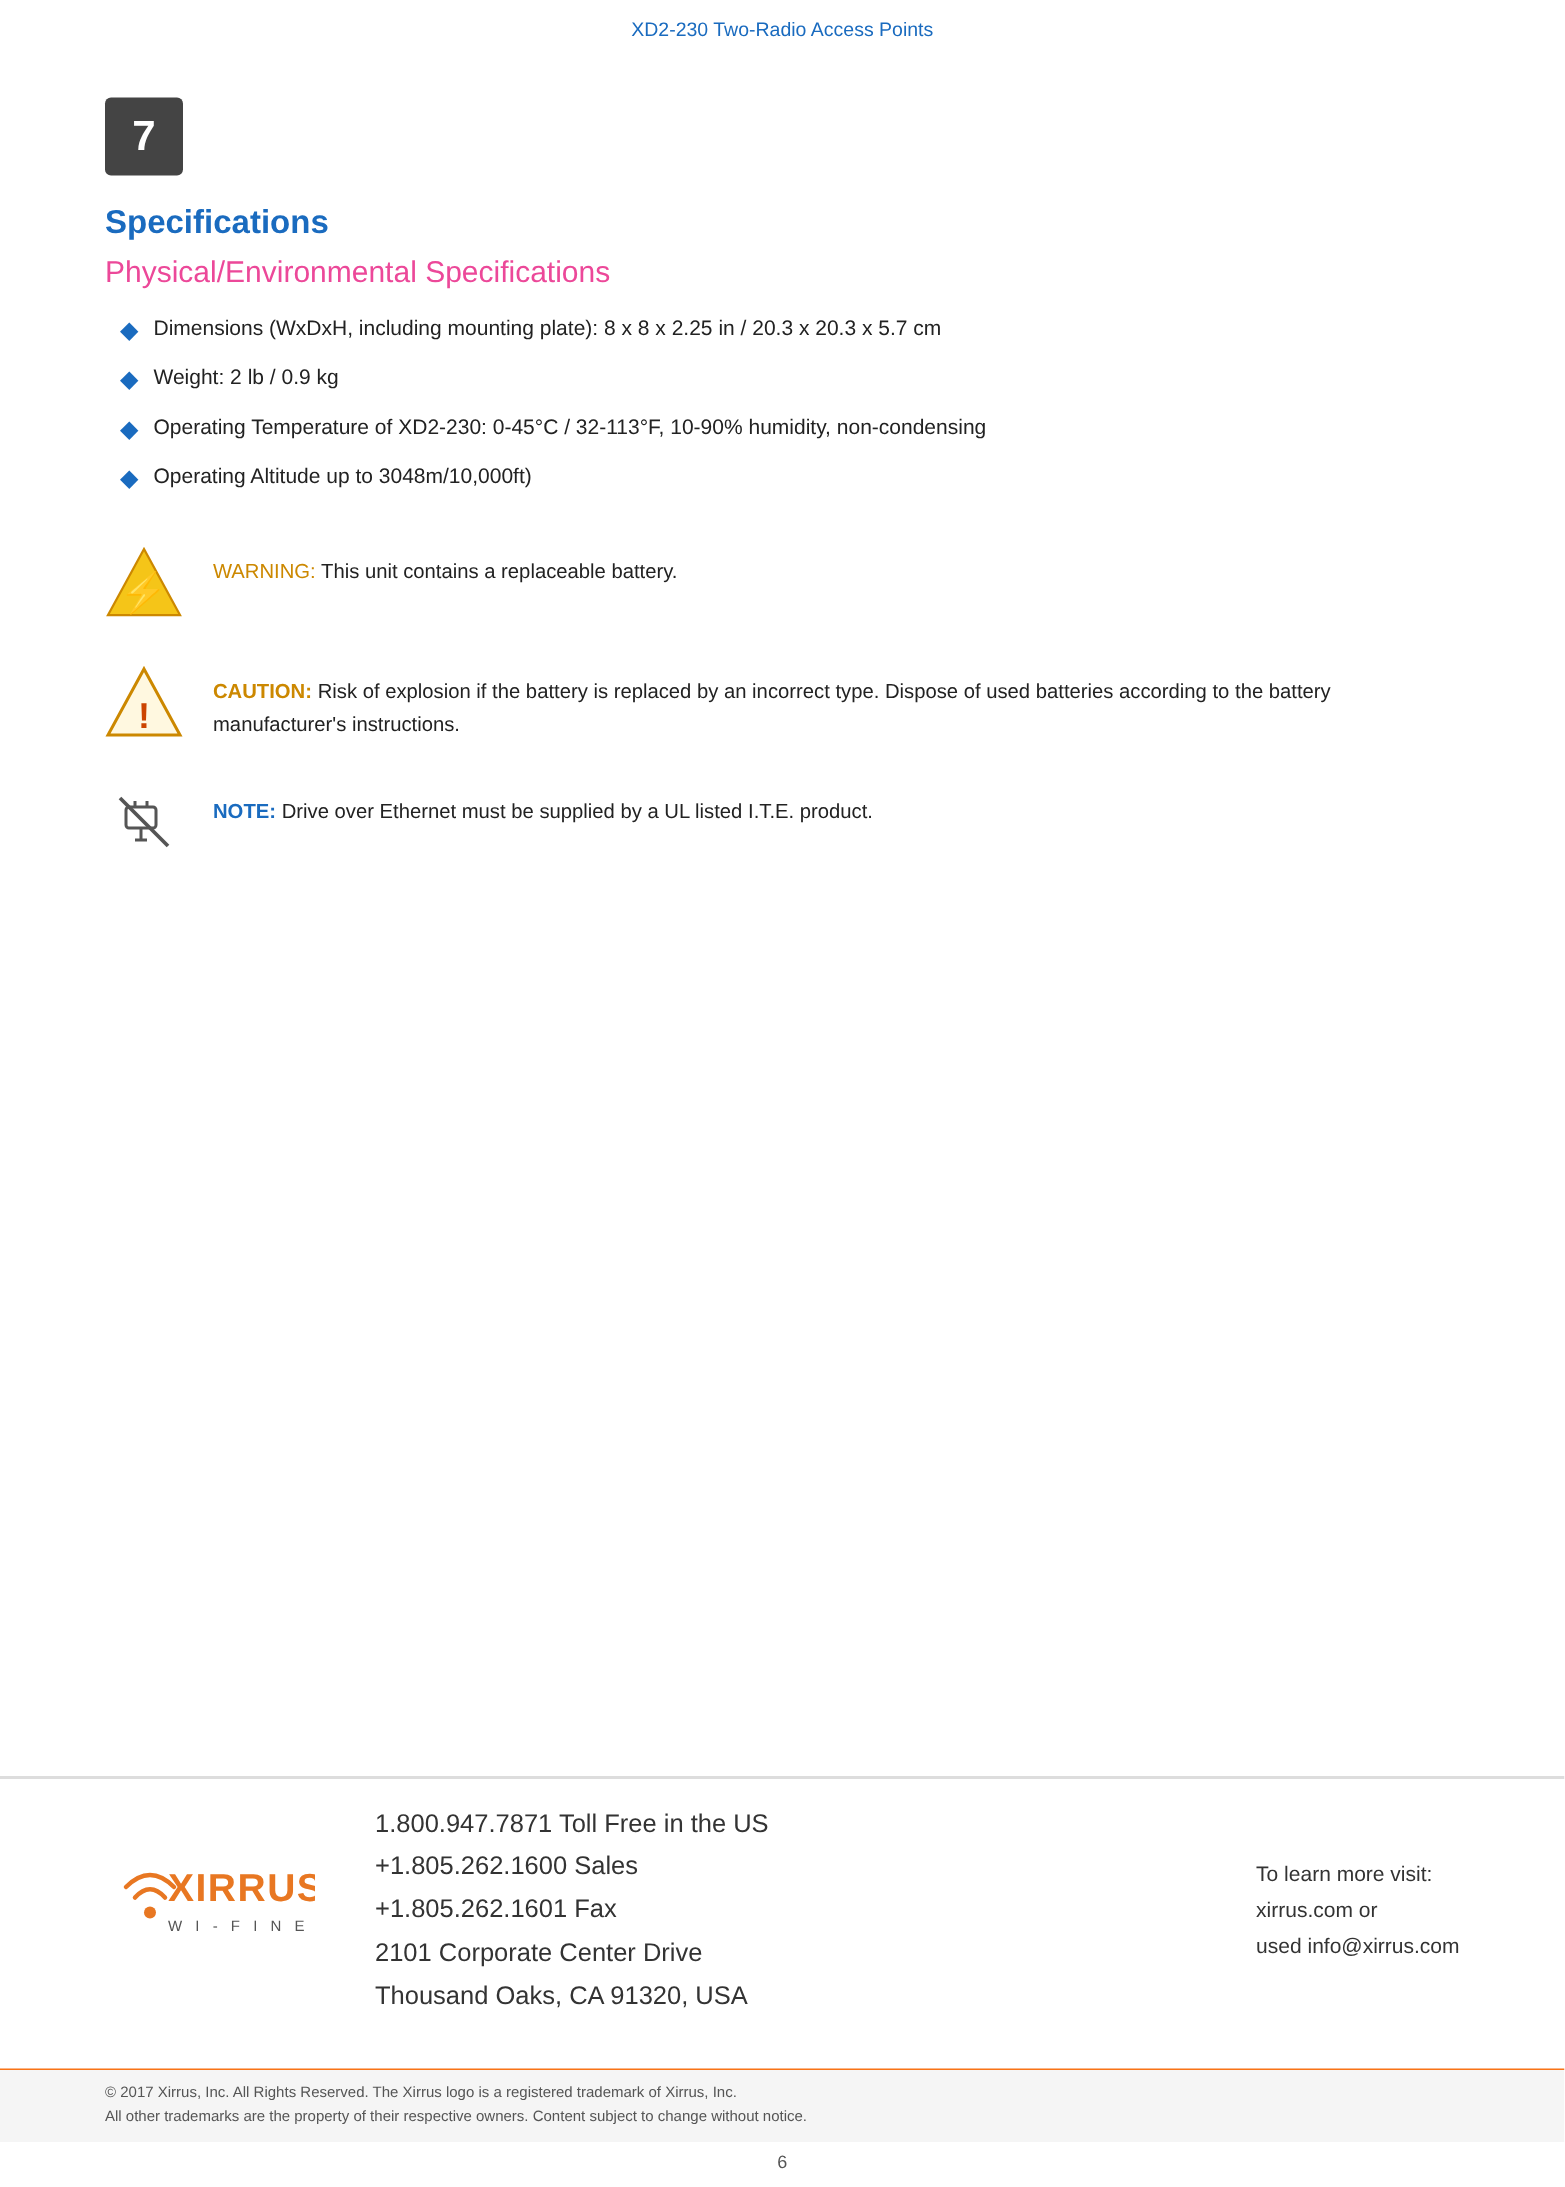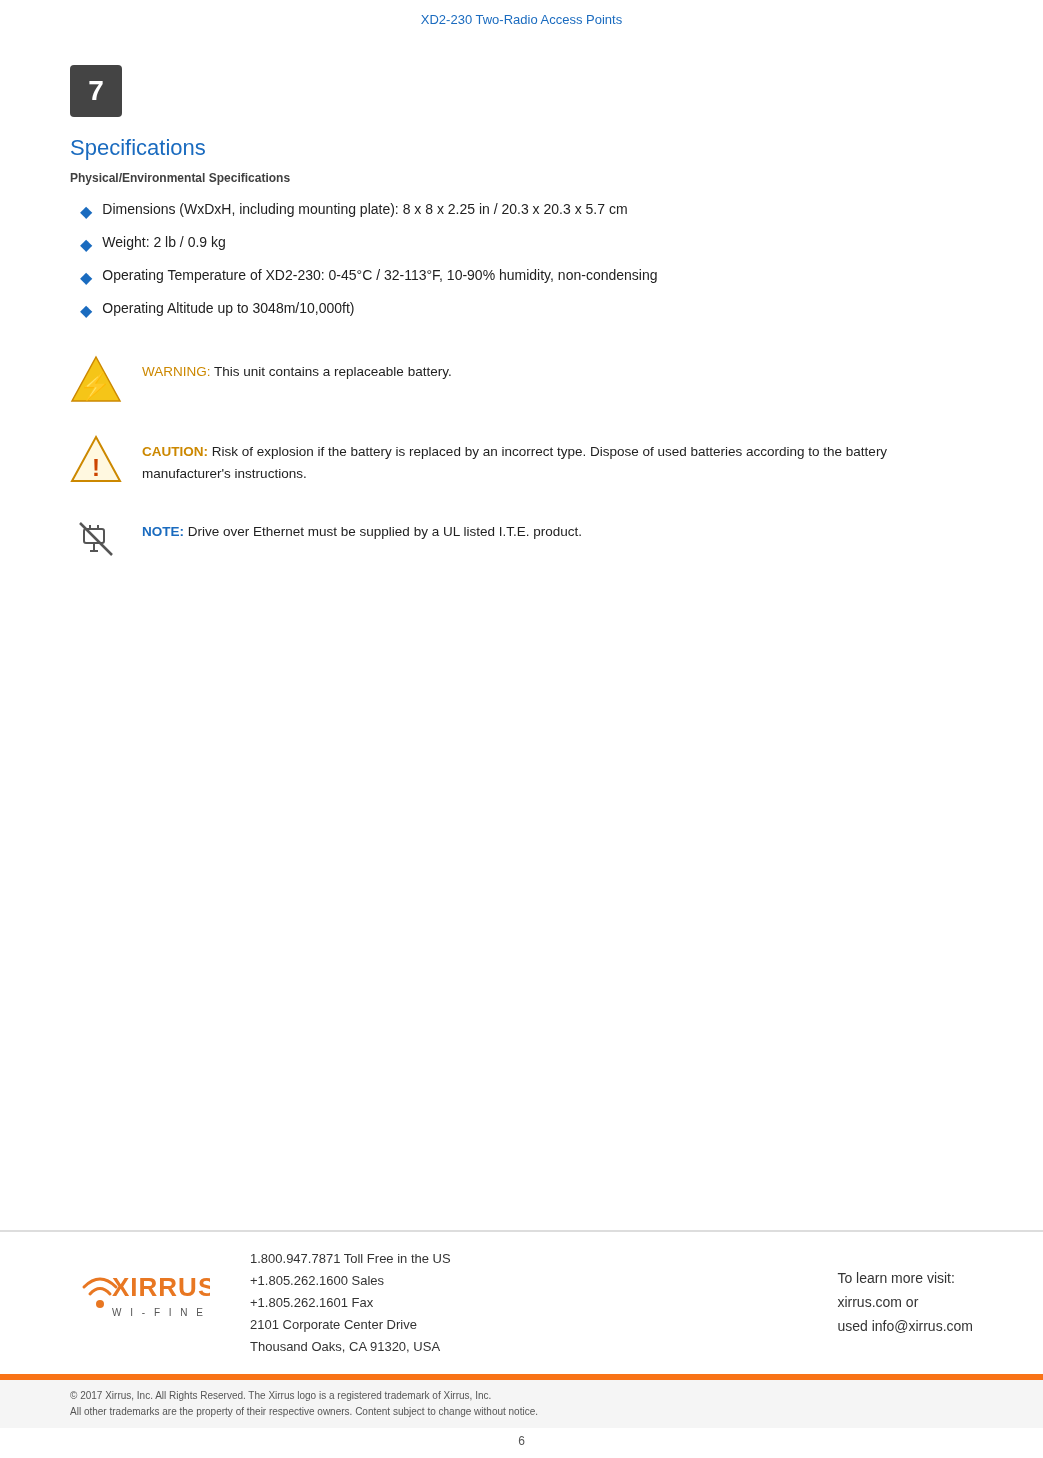--- a/index.html
+++ b/index.html
@@ -35,29 +35,29 @@
       font-weight: bold;
       display: flex;
       align-items: center;
       justify-content: center;
       margin-bottom: 18px;
       border-radius: 4px;
     }
 
     .section-title {
       font-size: 22px;
+      font-weight: bold;
+      color: #1a6bbf;
+      margin-bottom: 10px;
+    }
+
+    .subsection-title {
+      font-size: 20px;
       font-weight: normal;
-      color: #1a6bbf;
-      margin-bottom: 10px;
-    }
-
-    .subsection-title {
-      font-size: 12px;
-      font-weight: bold;
-      color: #404040;
+      color: #ec4899;
       margin-bottom: 14px;
     }
 
     .bullet-list {
       list-style: none;
       margin-bottom: 30px;
       padding-left: 10px;
     }
 
     .bullet-list li {
@@ -124,39 +124,40 @@
       display: flex;
       align-items: center;
       gap: 40px;
     }
 
     .footer-logo {
       flex-shrink: 0;
     }
 
     .footer-contact {
-      font-size: 13px;
+      font-size: 17px;
       line-height: 1.7;
       color: #333;
       flex: 1;
     }
 
     .footer-visit {
       font-size: 14px;
       line-height: 1.7;
       color: #333;
     }
 
     .footer-legal {
       background: #f5f5f5;
-      border-top: 6px solid #f97316;
+      border-top: 1px solid #f97316;
       padding: 8px 70px;
       font-size: 10px;
       color: #555;
       line-height: 1.6;
+      margin-top: 17px;
     }
 
     .page-number {
       text-align: center;
       font-size: 12px;
       color: #555;
       padding: 6px 0 10px;
     }
   </style>
 </head>

